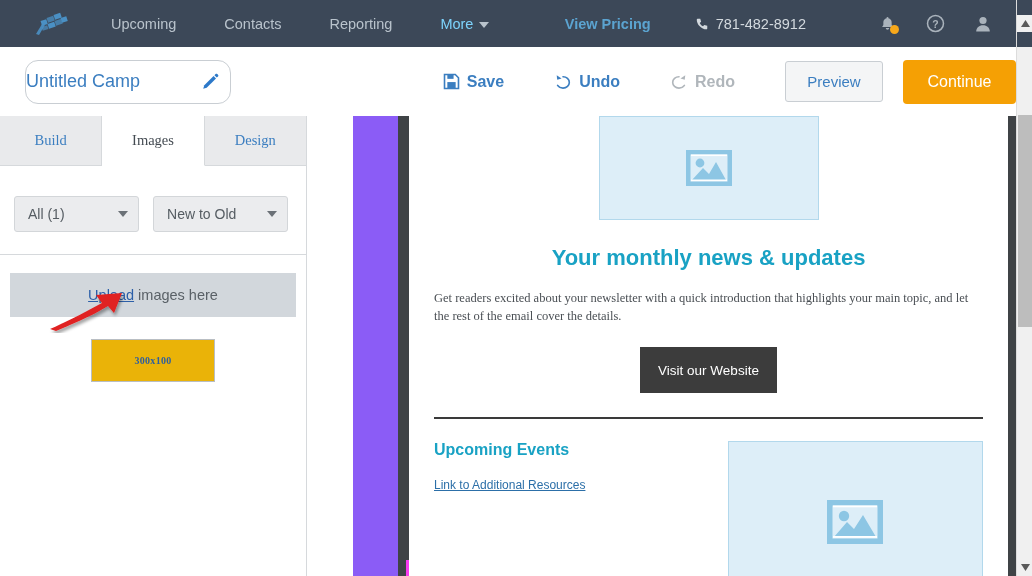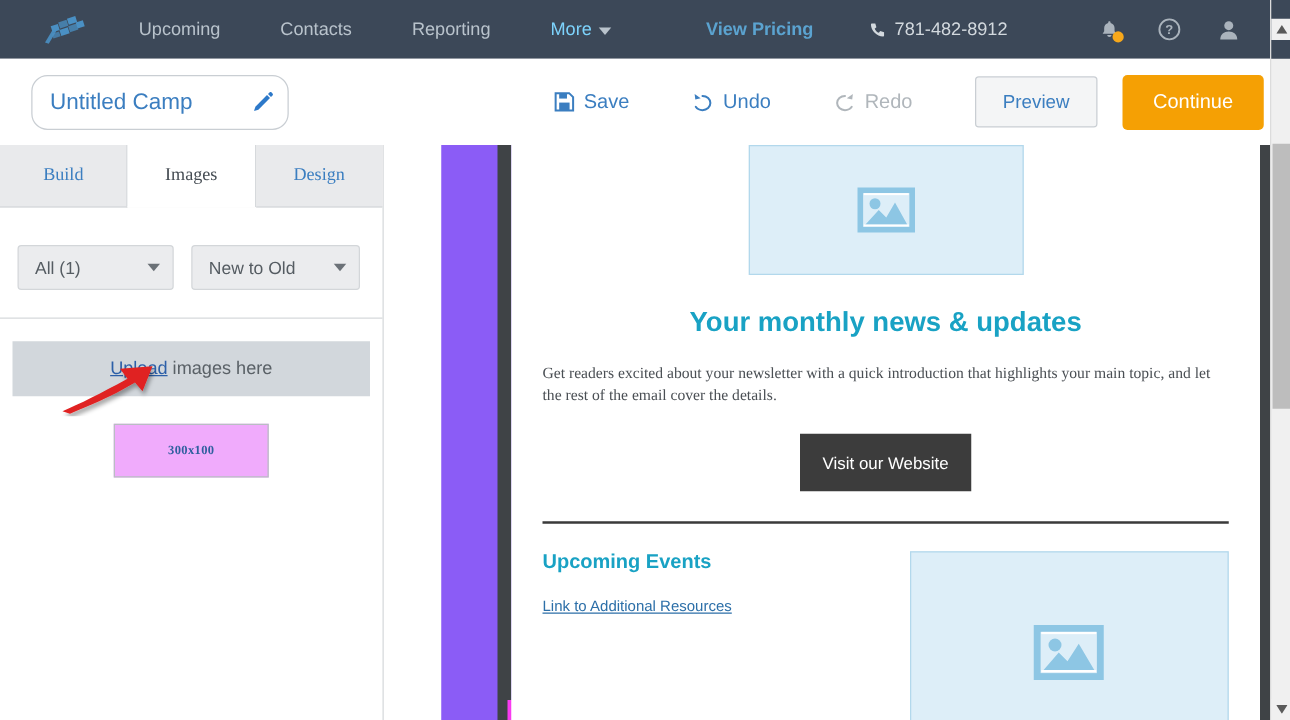--- a/index.html
+++ b/index.html
@@ -60,33 +60,33 @@
 
   
   .toolbar {
     position: absolute; top: 47px; left: 0;
     width: 1016px; height: 69px; background: #ffffff;
     display: flex; align-items: center;
   }
   .name-box {
     margin-left: 25px; width: 206px; height: 44px;
     border: 1px solid #c9ced3; border-radius: 13px;
-    display: flex; align-items: center; padding: 0 10px 0 14px;
+    display: flex; align-items: center; padding: 0 10px 0 0;
     background: #fff; overflow: hidden; cursor: text;
   }
   .name-text {
     color: #3b7ec0; font-size: 18px; flex: 1;
     white-space: nowrap; overflow: hidden;
   }
   .pencil-icon { width: 20px; height: 20px; flex: 0 0 20px; cursor: pointer; }
 
   .tb-actions { display: flex; align-items: center; margin-left: 212px; }
   .tb-btn {
     display: flex; align-items: center; gap: 7px;
-    font-size: 16px; color: #3b7ec0; cursor: pointer; margin-right: 50px;
+    font-size: 16px; color: #3b7ec0; cursor: pointer; margin-right: 50px; font-weight: bold;
   }
   .tb-btn.disabled { color: #b0b6bb; cursor: default; }
   .tb-outline {
     width: 98px; height: 41px; border: 1px solid #c9ced3; border-radius: 3px;
     background: #f4f5f6; color: #3b7ec0; font-size: 15px;
     display: flex; align-items: center; justify-content: center;
     cursor: pointer; margin-right: 20px;
   }
   .tb-primary {
     width: 113px; height: 44px; border-radius: 4px;
@@ -134,21 +134,21 @@
   .upload-zone {
     margin: 18px 10px 0 10px; height: 44px; background: #d2d7dc;
     display: flex; align-items: center; justify-content: center;
     font-size: 14.5px; color: #5a6167; cursor: pointer; position: relative;
   }
   .upload-link {
     color: #2c5fa8; text-decoration: underline; cursor: pointer;
   }
   .thumb {
     margin: 22px auto 0 auto; width: 124px; height: 43px;
-    border: 1px solid #b9bec3; background: #f0abfc;
+    border: 1px solid #b9bec3; background: #eab308;
     display: flex; align-items: center; justify-content: center;
   }
   .thumb-label {
     font-size: 10px; font-weight: bold; color: #2f5f9e;
     font-family: "Liberation Serif", serif; letter-spacing: .3px;
   }
   .red-arrow {
     position: absolute; left: 36px; top: 14px;
     width: 98px; height: 46px; pointer-events: none;
   }

